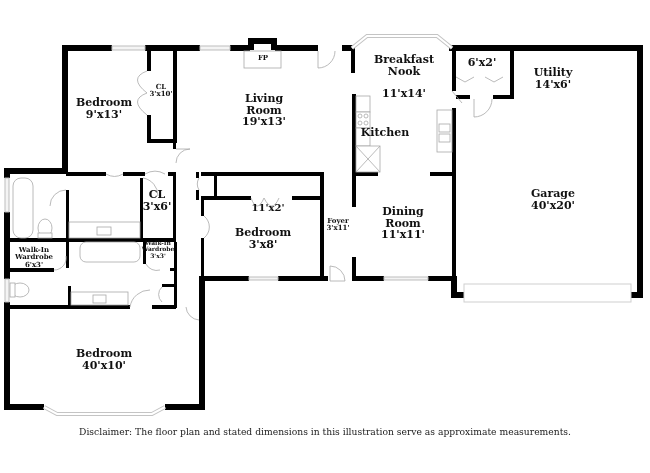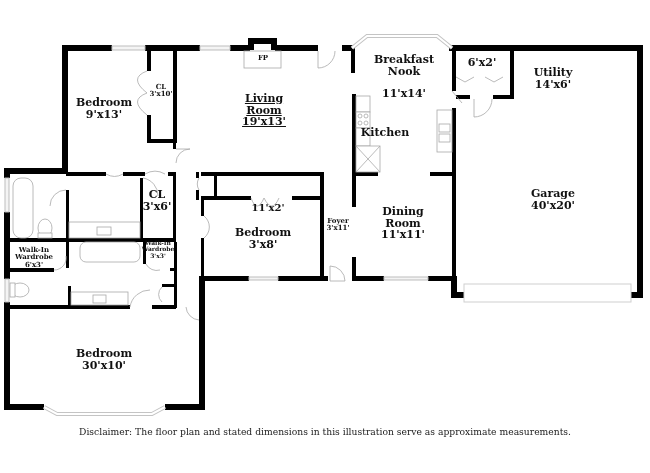--- a/index.html
+++ b/index.html
@@ -222,21 +222,21 @@
 </svg>
 
 <div class="lbl sz11" style="left:104px; top:97px;">
   <span>Bedroom</span>
   <span>9'x13'</span>
 </div>
 <div class="lbl sz7" style="left:161px; top:83px;">
   <span>CL</span>
   <span>3'x10'</span>
 </div>
-<div class="lbl sz11" style="left:264px; top:93px;text-decoration:underline;">
+<div class="lbl sz11" style="left:264px; top:93px;">
   <span>Living</span>
   <span>Room</span>
   <span>19'x13'</span>
 </div>
 <div class="lbl sz7" style="left:263px; top:54px;">
   <span>FP</span>
 </div>
 <div class="lbl sz11" style="left:404px; top:54px;">
   <span>Breakfast</span>
   <span>Nook</span>
@@ -283,18 +283,18 @@
   <span>Foyer</span>
   <span>3'x11'</span>
 </div>
 <div class="lbl sz11" style="left:403px; top:206px;">
   <span>Dining</span>
   <span>Room</span>
   <span>11'x11'</span>
 </div>
 <div class="lbl sz11" style="left:104px; top:348px;">
   <span>Bedroom</span>
-  <span>30'x10'</span>
+  <span>40'x10'</span>
 </div>
 
 <div id="disclaimer">
   <span>Disclaimer: The floor plan and stated dimensions in this illustration serve as approximate measurements.</span>
 </div>
 
 </body></html>

